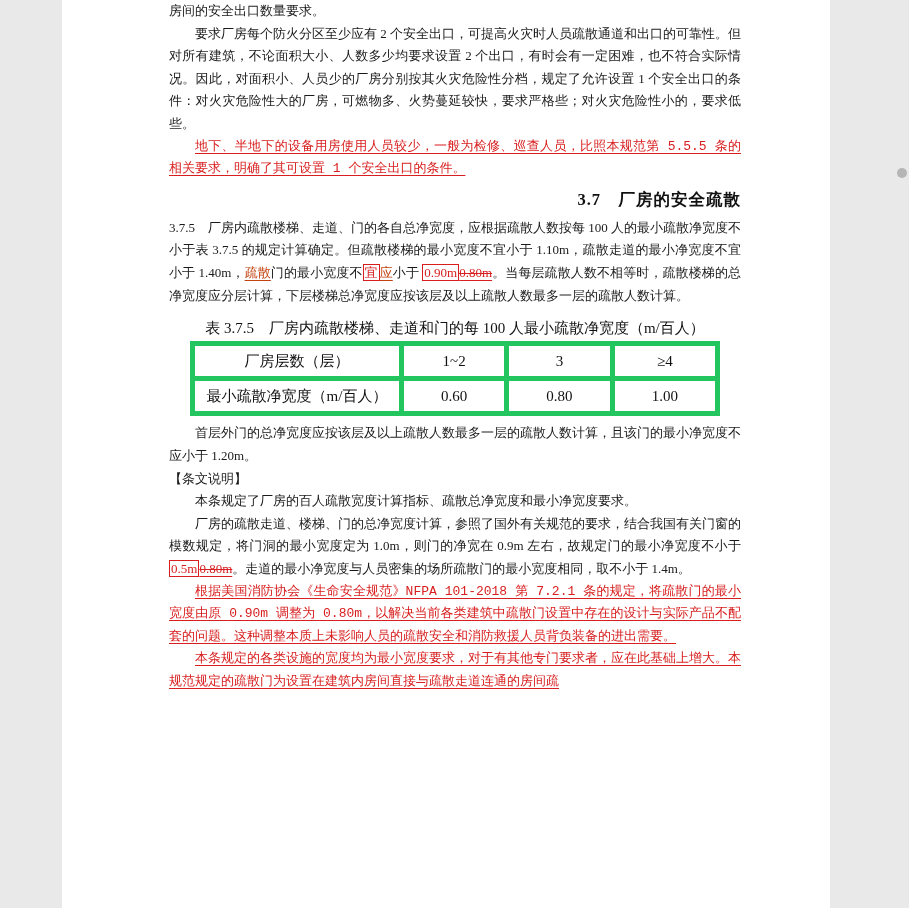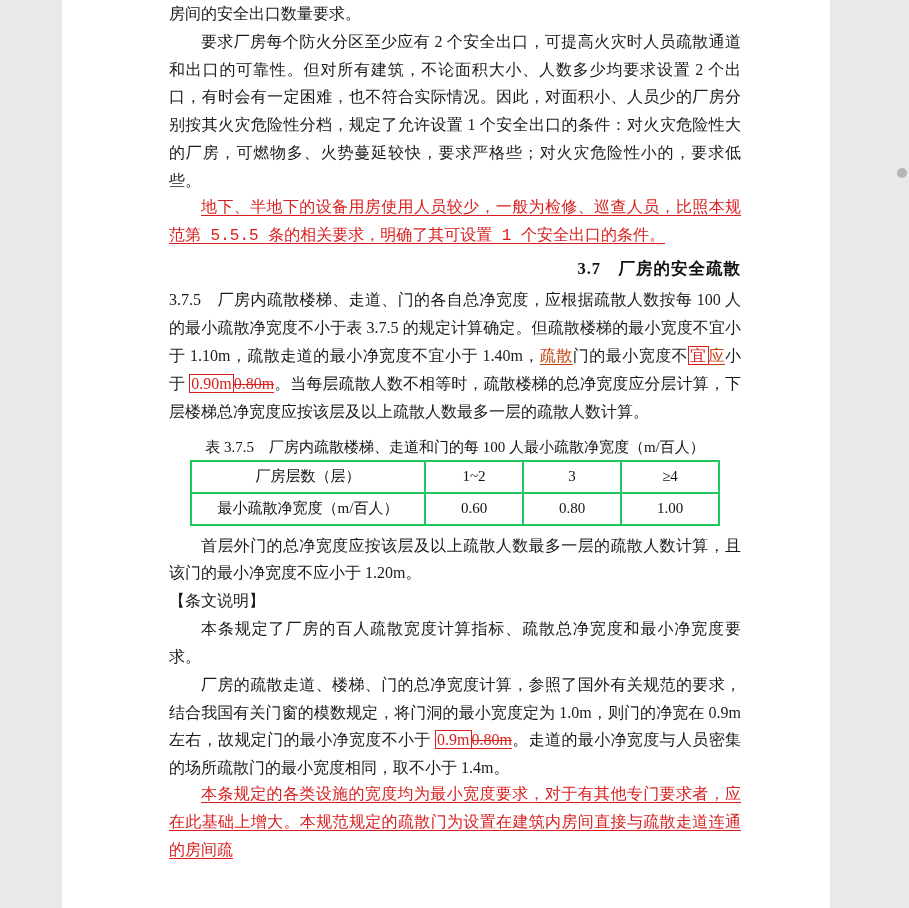--- a/index.html
+++ b/index.html
@@ -45,21 +45,21 @@
     position: absolute;
     right: 2px;
     top: 168px;
     width: 10px;
     height: 10px;
     border-radius: 5px;
     background: #b5b5b5;
   }
   p {
     margin: 0;
-    font-size: 16px;
+    font-size: 13px;
     line-height: 1.74;
     color: #1a1a1a;
     text-align: justify;
     text-justify: inter-ideograph;
   }
   .indent { text-indent: 2em; }
   .red {
     color: #c2410c;
     text-decoration: underline;
     text-decoration-thickness: 1px;
@@ -100,23 +100,23 @@
     margin: 12px 0 3px 0;
     color: #111;
   }
   table.dtbl {
     border-collapse: collapse;
     margin: 0 auto;
     width: 530px;
     font-size: 15px;
   }
   table.dtbl td {
-    border: 2px solid #22c55e;
+    border: 5px solid #22c55e;
     text-align: center;
-    padding: 4px 16px;
+    padding: 4px 2px;
     color: #111;
     height: 22px;
   }
   table.dtbl td.first { width: 200px; }
   .spacer6 { height: 6px; }
 </style>
 </head>
 <body>
 
 <div class="viewport">
@@ -155,22 +155,25 @@
         </table>
 
       <div class="spacer6"></div>
 
       <p class="indent">首层外门的总净宽度应按该层及以上疏散人数最多一层的疏散人数计算，且该门的最小净宽度不应小于 1.20m。</p>
 
       <p>【条文说明】</p>
 
       <p class="indent">本条规定了厂房的百人疏散宽度计算指标、疏散总净宽度和最小净宽度要求。</p>
 
-      <p class="indent"><span>厂房的疏散走道、楼梯、门的总净宽度计算，参照了国外有关规范的要求，结合我国有关门窗的模数规定，将门洞的最小宽度定为 1.0m，则门的净宽在 0.9m 左右，故规定门的最小净宽度不小于 </span><span class="boxed">0.9m</span><span class="strike-red">0.80m</span><span>。走道的最小净宽度与人员密集的场所疏散门的最小宽度相同，取不小于 1.4m。</span></p>
+      <p class="indent"><span>厂房的疏散走道、楼梯、门的总净宽度计算，参照了国外有关规范的要求，结合我国有关门窗的模数规定，将门洞的最小宽度定为 1.0m，则门的净宽在 0.9m 左右，故规定门的最小净宽度不小于 </span><span class="boxed">0.5m</span><span class="strike-red">0.80m</span><span>。走道的最小净宽度与人员密集的场所疏散门的最小宽度相同，取不小于 1.4m。</span></p>
 
+      <p class="indent">
+        <span class="redline">根据美国消防协会《生命安全规范》NFPA 101-2018 第 7.2.1 条的规定，将疏散门的最小宽度由原 0.90m 调整为 0.80m，以解决当前各类建筑中疏散门设置中存在的设计与实际产品不配套的问题。这种调整本质上未影响人员的疏散安全和消防救援人员背负装备的进出需要。</span>
+      </p>
 
       <p class="indent">
         <span class="redline">本条规定的各类设施的宽度均为最小宽度要求，对于有其他专门要求者，应在此基础上增大。本规范规定的疏散门为设置在建筑内房间直接与疏散走道连通的房间疏</span>
       </p>
 
     </div>
   </div>
 
   <div class="scroll-track">
     <div class="scroll-thumb"></div>

